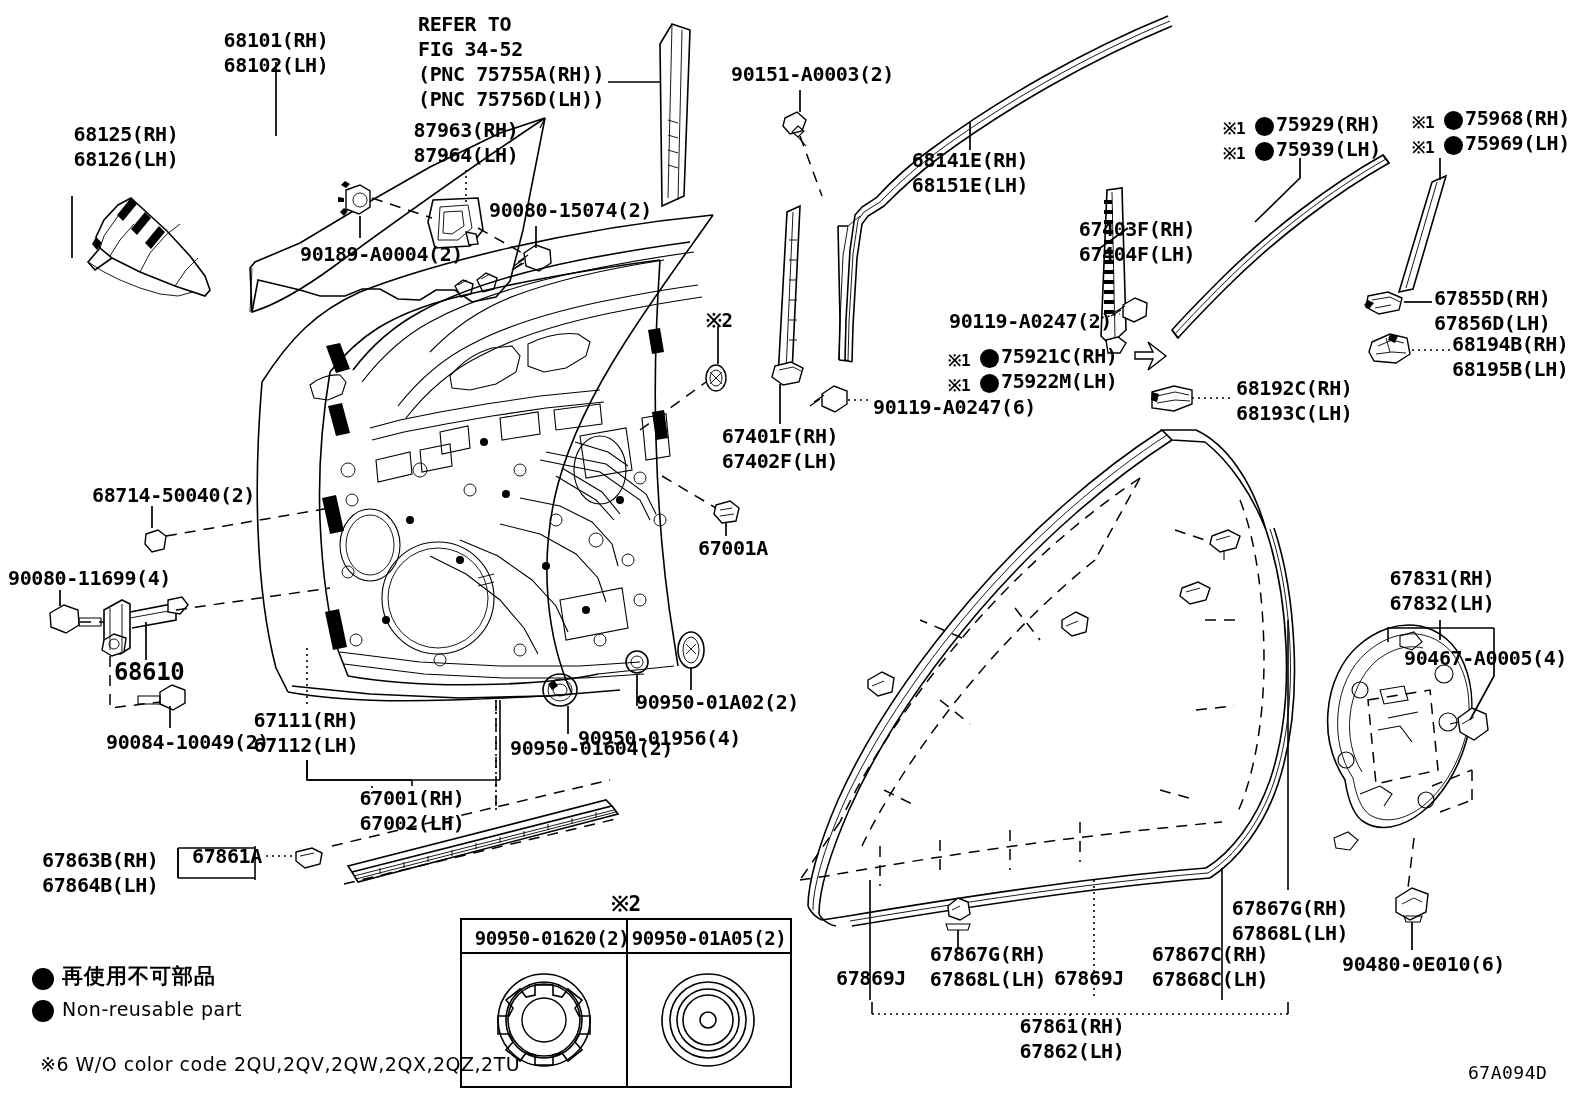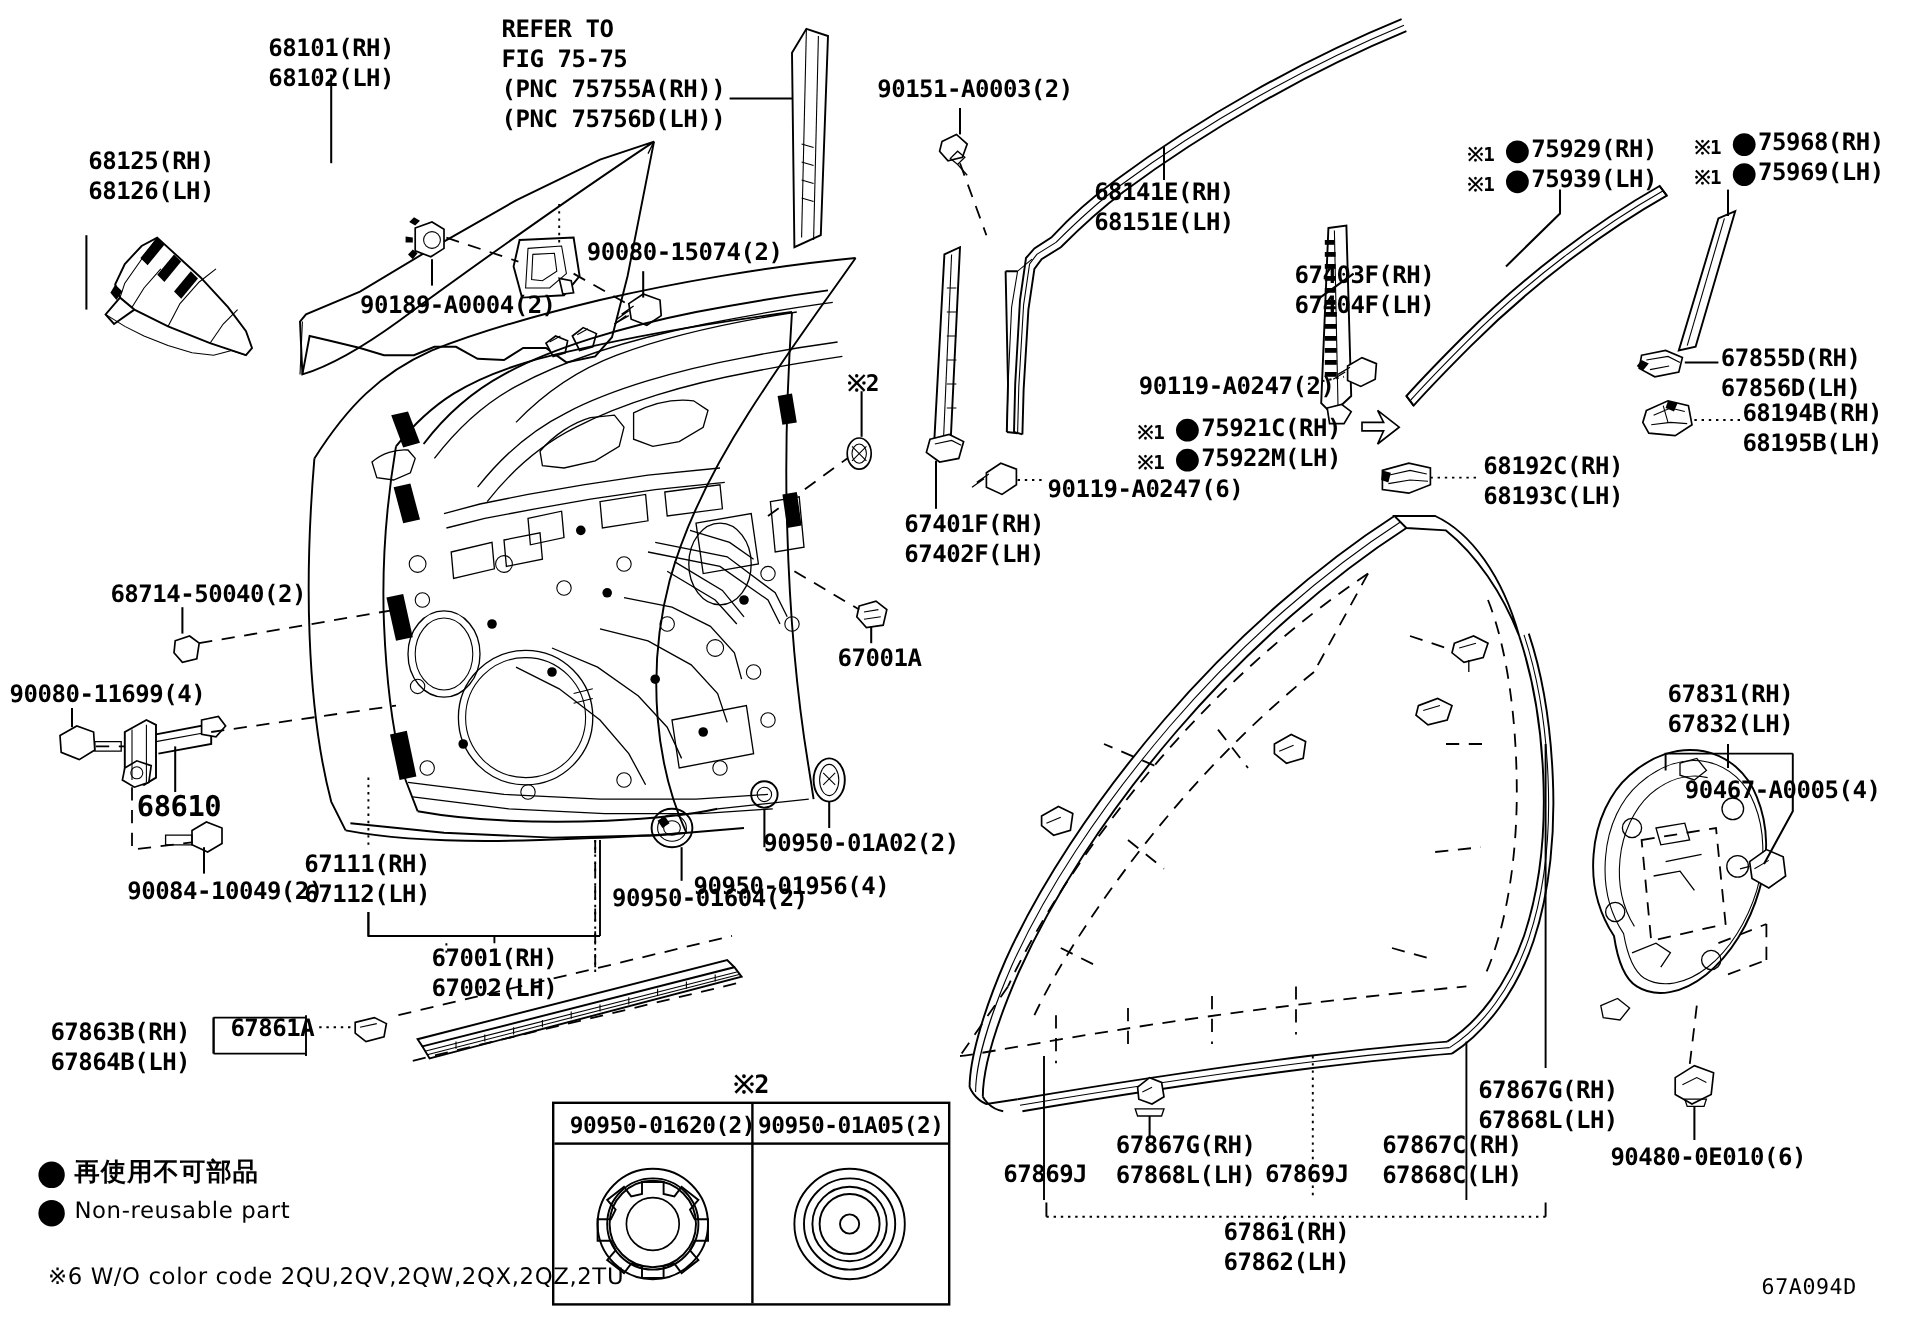--- a/index.html
+++ b/index.html
@@ -582,24 +582,26 @@
     </g>
   </svg>
 
   <div class="lbl ctr" style="left:186px;top:28px;width:180px;">68101(RH)
 68102(LH)</div>
 
   <div class="lbl ctr" style="left:36px;top:122px;width:180px;">68125(RH)
 68126(LH)</div>
 
   <div class="lbl" style="left:418px;top:12px;">REFER TO
-FIG 75-75
+FIG 34-52
 (PNC 75755A(RH))
 (PNC 75756D(LH))</div>
 
+  <div class="lbl ctr" style="left:376px;top:118px;width:180px;">87963(RH)
+87964(LH)</div>
 
   <div class="lbl" style="left:300px;top:242px;">90189-A0004(2)</div>
 
   <div class="lbl" style="left:489px;top:198px;">90080-15074(2)</div>
 
   <div class="lbl" style="left:731px;top:62px;">90151-A0003(2)</div>
 
   <div class="lbl ctr" style="left:880px;top:148px;width:180px;">68141E(RH)
 68151E(LH)</div>
 
@@ -633,21 +635,21 @@
 
   <div class="lbl" style="left:948px;top:348px;font-size:16px;">※1</div>
   <div class="bigdot" style="left:980px;top:349px;"></div>
   <div class="lbl" style="left:1001px;top:344px;">75921C(RH)</div>
   <div class="lbl" style="left:948px;top:373px;font-size:16px;">※1</div>
   <div class="bigdot" style="left:980px;top:374px;"></div>
   <div class="lbl" style="left:1001px;top:369px;">75922M(LH)</div>
 
   <div class="lbl" style="left:873px;top:395px;">90119-A0247(6)</div>
 
-  <div class="lbl ctr" style="left:690px;top:424px;width:180px;text-align:right;">67401F(RH)
+  <div class="lbl ctr" style="left:690px;top:424px;width:180px;">67401F(RH)
 67402F(LH)</div>
 
   <div class="lbl" style="left:698px;top:536px;">67001A</div>
 
   <div class="lbl" style="left:706px;top:308px;font-size:19px;">※2</div>
 
   <div class="lbl" style="left:92px;top:483px;">68714-50040(2)</div>
 
   <div class="lbl" style="left:8px;top:566px;">90080-11699(4)</div>
 

